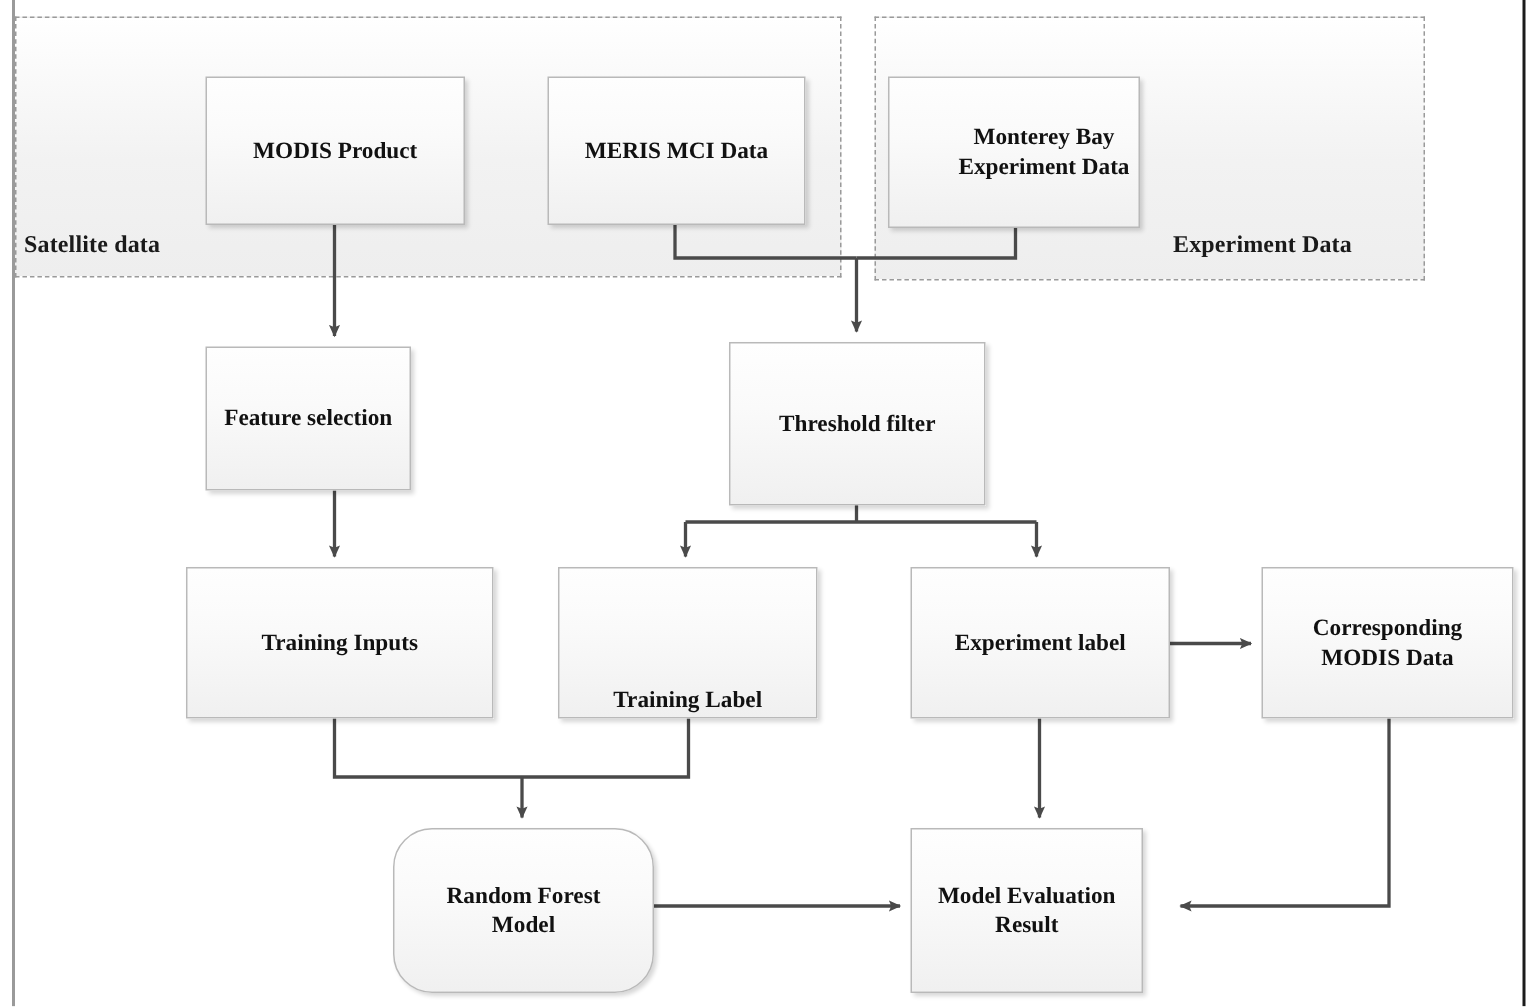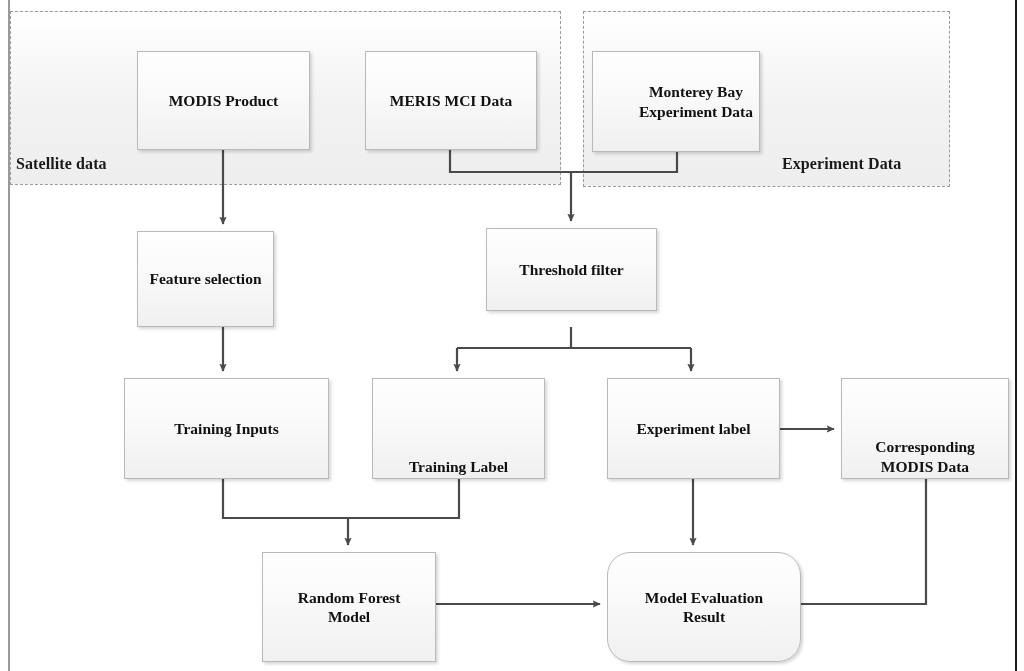--- a/index.html
+++ b/index.html
@@ -141,21 +141,21 @@
       <span>Experiment Data</span>
     </div>
   </div>
 
   <div class="node" style="left:137px; top:231px; width:137px; height:96px;">
     <div>
         <span>Feature selection</span>
       </div>
   </div>
 
-  <div class="node" style="left:486px; top:228px; width:171px; height:83px;">
+  <div class="node" style="left:486px; top:228px; width:171px; height:109px;">
     <div>
         <span>Threshold filter</span>
       </div>
   </div>
 
   <div class="node" style="left:124px; top:378px; width:205px; height:101px;">
     <div>
         <span>Training Inputs</span>
       </div>
   </div>
@@ -165,34 +165,34 @@
         <span>Training Label</span>
       </div>
   </div>
 
   <div class="node" style="left:607px; top:378px; width:173px; height:101px;">
     <div>
         <span>Experiment label</span>
       </div>
   </div>
 
-  <div class="node" style="left:841px; top:378px; width:168px; height:101px;align-items:flex-end;">
+  <div class="node" style="left:841px; top:378px; width:168px; height:101px;">
     <div>
       <span>Corresponding</span>
       <span>MODIS Data</span>
     </div>
   </div>
 
-  <div class="node" style="left:262px; top:552px; width:174px; height:110px;">
+  <div class="node" style="left:262px; top:552px; width:174px; height:110px;border-radius:26px;">
     <div>
       <span>Random Forest</span>
       <span>Model</span>
     </div>
   </div>
 
-  <div class="node" style="left:607px; top:552px; width:194px; height:110px;border-radius:23px;">
+  <div class="node" style="left:607px; top:552px; width:155px; height:110px;">
     <div>
       <span>Model Evaluation</span>
       <span>Result</span>
     </div>
   </div>
 
 </div>
 
 </body></html>

